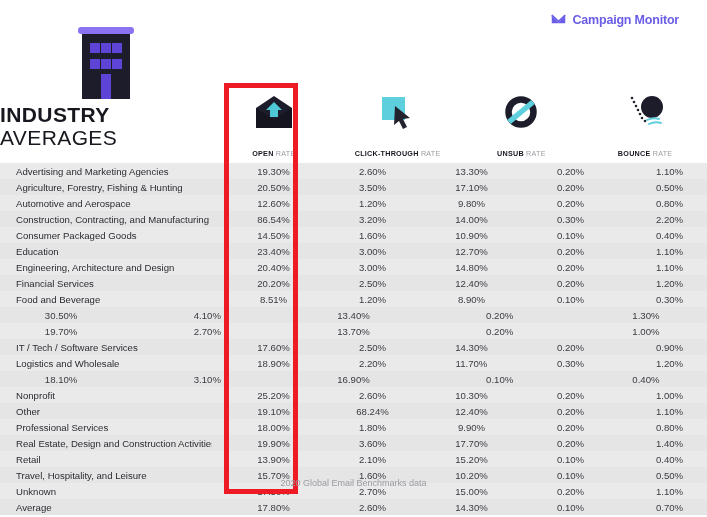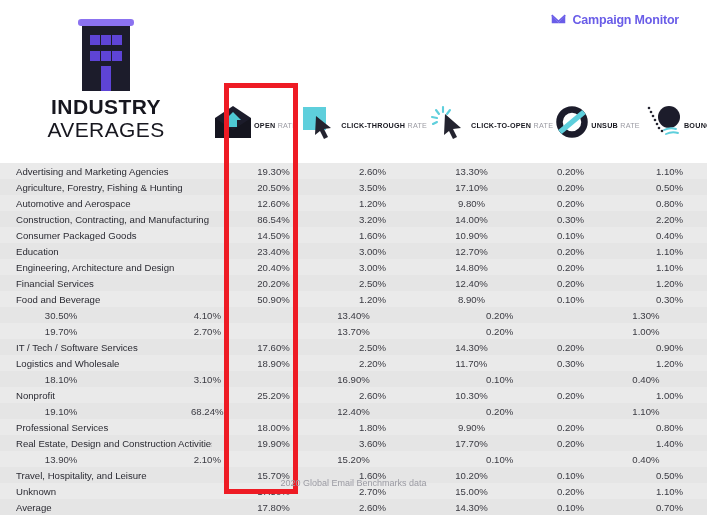--- a/index.html
+++ b/index.html
@@ -32,23 +32,22 @@
     font-weight: bold;
     color: #6a5de8;
     letter-spacing: -0.2px;
     white-space: nowrap;
   }
 
   
   .title-block {
     position: absolute;
     left: 0;
-    top: 8px;
+    top: 16px;
     width: 212px;
-    text-align: center;
   }
   .building-icon { display: block; margin: 0 auto; }
   .title-main {
     font-size: 21px;
     font-weight: bold;
     letter-spacing: 0.4px;
     color: #17171f;
     line-height: 1.08;
     margin-top: 2px;
   }
@@ -65,23 +64,24 @@
     position: absolute;
     top: 86px;
     left: 212px;
     width: 495px;
     height: 72px;
     display: flex;
   }
   .metric-col {
     flex: 1 1 0;
     display: flex;
-    flex-direction: row;
+    flex-direction: column;
     align-items: center;
     justify-content: flex-end;
+    gap: 8px;
   }
   .metric-icon {
     height: 46px;
     display: flex;
     align-items: center;
     justify-content: center;
   }
   .metric-label {
     margin-top: 6px;
     font-size: 7.2px;
@@ -194,35 +194,20 @@
   <div class="metric-col">
     <div class="metric-icon">
       <svg width="44" height="36" viewBox="0 0 44 36">
         <rect x="6" y="3" width="23" height="23" fill="#5ecfdc"></rect>
         <path d="M19 12 L34 24 L27 25 L31 33 L27 35 L23 27 L18 31 Z" fill="#23232f"></path>
       </svg>
     </div>
     <div class="metric-label"><b>CLICK-THROUGH</b> <span>RATE</span></div>
   </div>
 
-  <div class="metric-col">
-    <div class="metric-icon">
-      <svg width="44" height="38" viewBox="0 0 44 38">
-        <g stroke="#5ecfdc" stroke-width="2.1" stroke-linecap="round">
-          <line x1="16" y1="4" x2="16" y2="9"></line>
-          <line x1="9" y1="7" x2="12" y2="11"></line>
-          <line x1="23" y1="7" x2="20" y2="11"></line>
-          <line x1="5" y1="14" x2="10" y2="15"></line>
-          <line x1="6" y1="21" x2="10" y2="19"></line>
-        </g>
-        <path d="M18 11 L34 25 L26 26 L30 34 L26 36 L22 28 L17 32 Z" fill="#23232f"></path>
-      </svg>
-    </div>
-    <div class="metric-label"><b>CLICK-TO-OPEN</b> <span>RATE</span></div>
-  </div>
 
   <div class="metric-col">
     <div class="metric-icon">
       <svg width="38" height="36" viewBox="0 0 38 36">
         <circle cx="19" cy="18" r="12.5" fill="none" stroke="#1c1c2b" stroke-width="6.5"></circle>
         <line x1="7" y1="28" x2="31" y2="8" stroke="#5ecfdc" stroke-width="5.5"></line>
       </svg>
     </div>
     <div class="metric-label"><b>UNSUB</b> <span>RATE</span></div>
   </div>
@@ -311,21 +296,21 @@
     <div class="row even">
       <div class="cell-industry">Financial Services</div>
       <div class="cell-val">20.20%</div>
       <div class="cell-val">2.50%</div>
       <div class="cell-val">12.40%</div>
       <div class="cell-val">0.20%</div>
       <div class="cell-val">1.20%</div>
     </div>
     <div class="row odd">
       <div class="cell-industry">Food and Beverage</div>
-      <div class="cell-val">50.90%</div>
+      <div class="cell-val">8.51%</div>
       <div class="cell-val">1.20%</div>
       <div class="cell-val">8.90%</div>
       <div class="cell-val">0.10%</div>
       <div class="cell-val">0.30%</div>
     </div>
     <div class="row even">
       <div class="cell-val">30.50%</div>
       <div class="cell-val">4.10%</div>
       <div class="cell-val">13.40%</div>
       <div class="cell-val">0.20%</div>
@@ -363,20 +348,21 @@
     </div>
     <div class="row odd">
       <div class="cell-industry">Nonprofit</div>
       <div class="cell-val">25.20%</div>
       <div class="cell-val">2.60%</div>
       <div class="cell-val">10.30%</div>
       <div class="cell-val">0.20%</div>
       <div class="cell-val">1.00%</div>
     </div>
     <div class="row even">
+      <div class="cell-industry">Other</div>
       <div class="cell-val">19.10%</div>
       <div class="cell-val">68.24%</div>
       <div class="cell-val">12.40%</div>
       <div class="cell-val">0.20%</div>
       <div class="cell-val">1.10%</div>
     </div>
     <div class="row odd">
       <div class="cell-industry">Professional Services</div>
       <div class="cell-val">18.00%</div>
       <div class="cell-val">1.80%</div>
@@ -386,20 +372,21 @@
     </div>
     <div class="row even">
       <div class="cell-industry">Real Estate, Design and Construction Activities</div>
       <div class="cell-val">19.90%</div>
       <div class="cell-val">3.60%</div>
       <div class="cell-val">17.70%</div>
       <div class="cell-val">0.20%</div>
       <div class="cell-val">1.40%</div>
     </div>
     <div class="row odd">
+      <div class="cell-industry">Retail</div>
       <div class="cell-val">13.90%</div>
       <div class="cell-val">2.10%</div>
       <div class="cell-val">15.20%</div>
       <div class="cell-val">0.10%</div>
       <div class="cell-val">0.40%</div>
     </div>
     <div class="row even">
       <div class="cell-industry">Travel, Hospitality, and Leisure</div>
       <div class="cell-val">15.70%</div>
       <div class="cell-val">1.60%</div>

